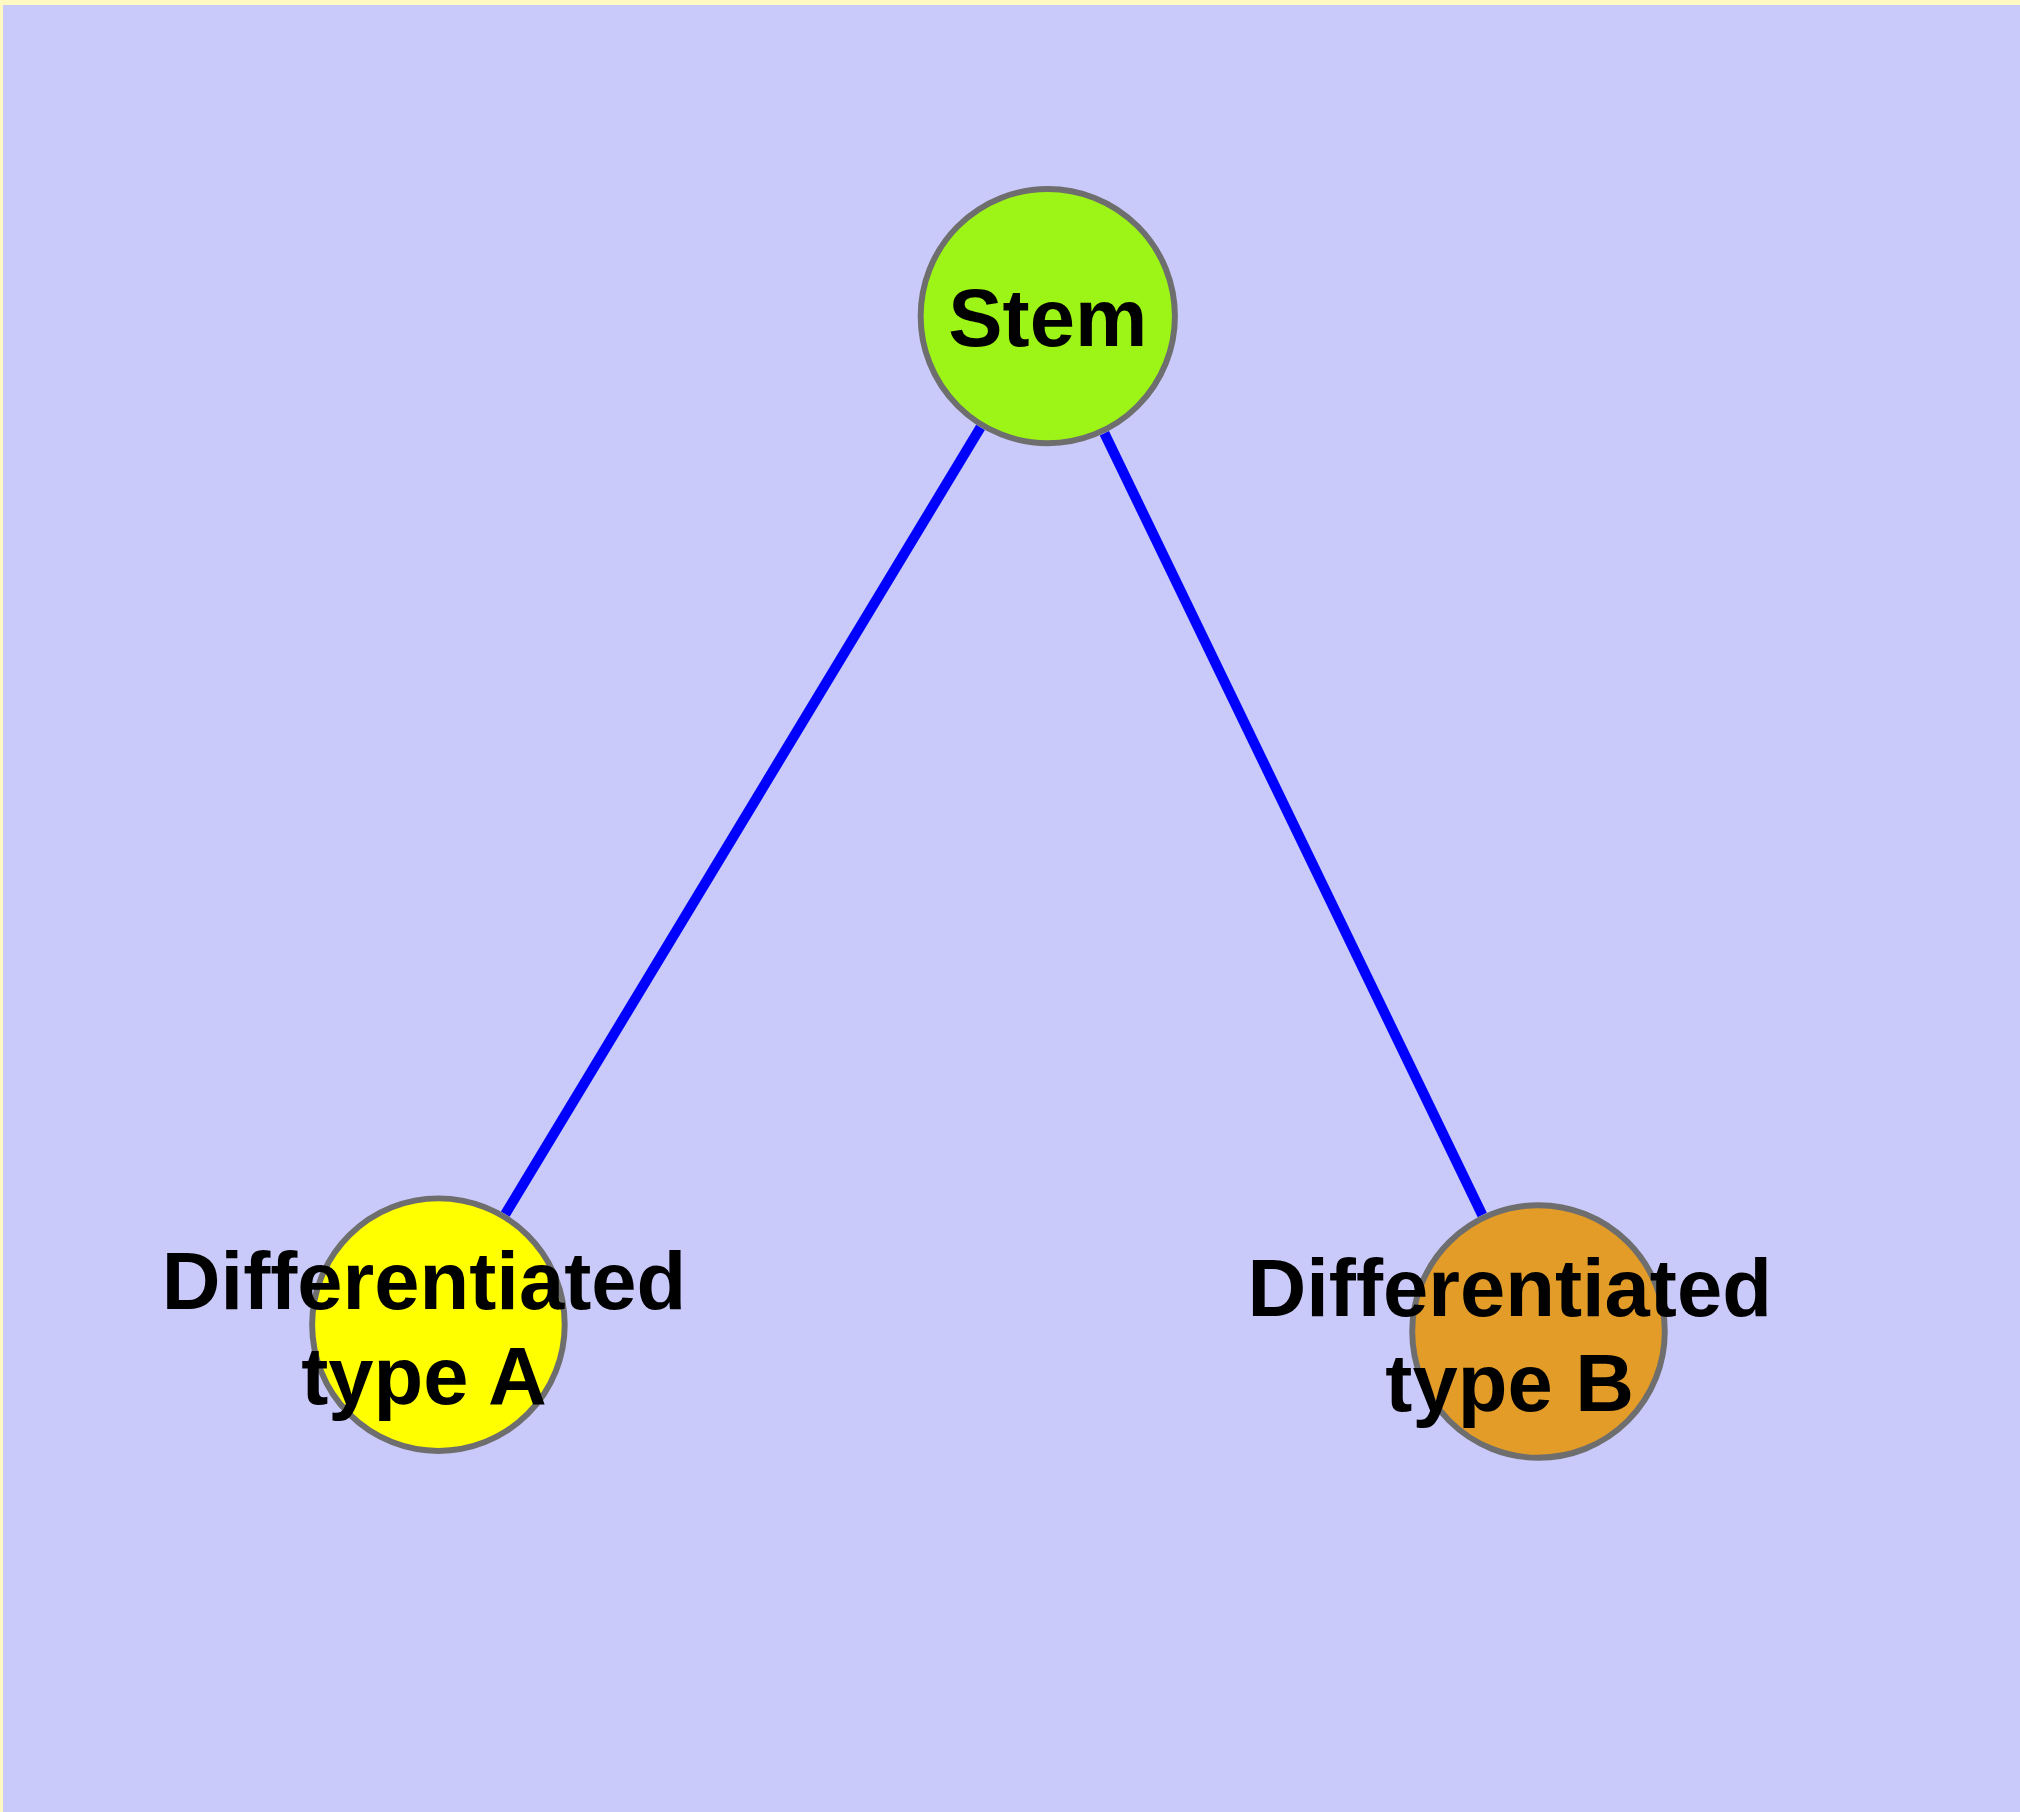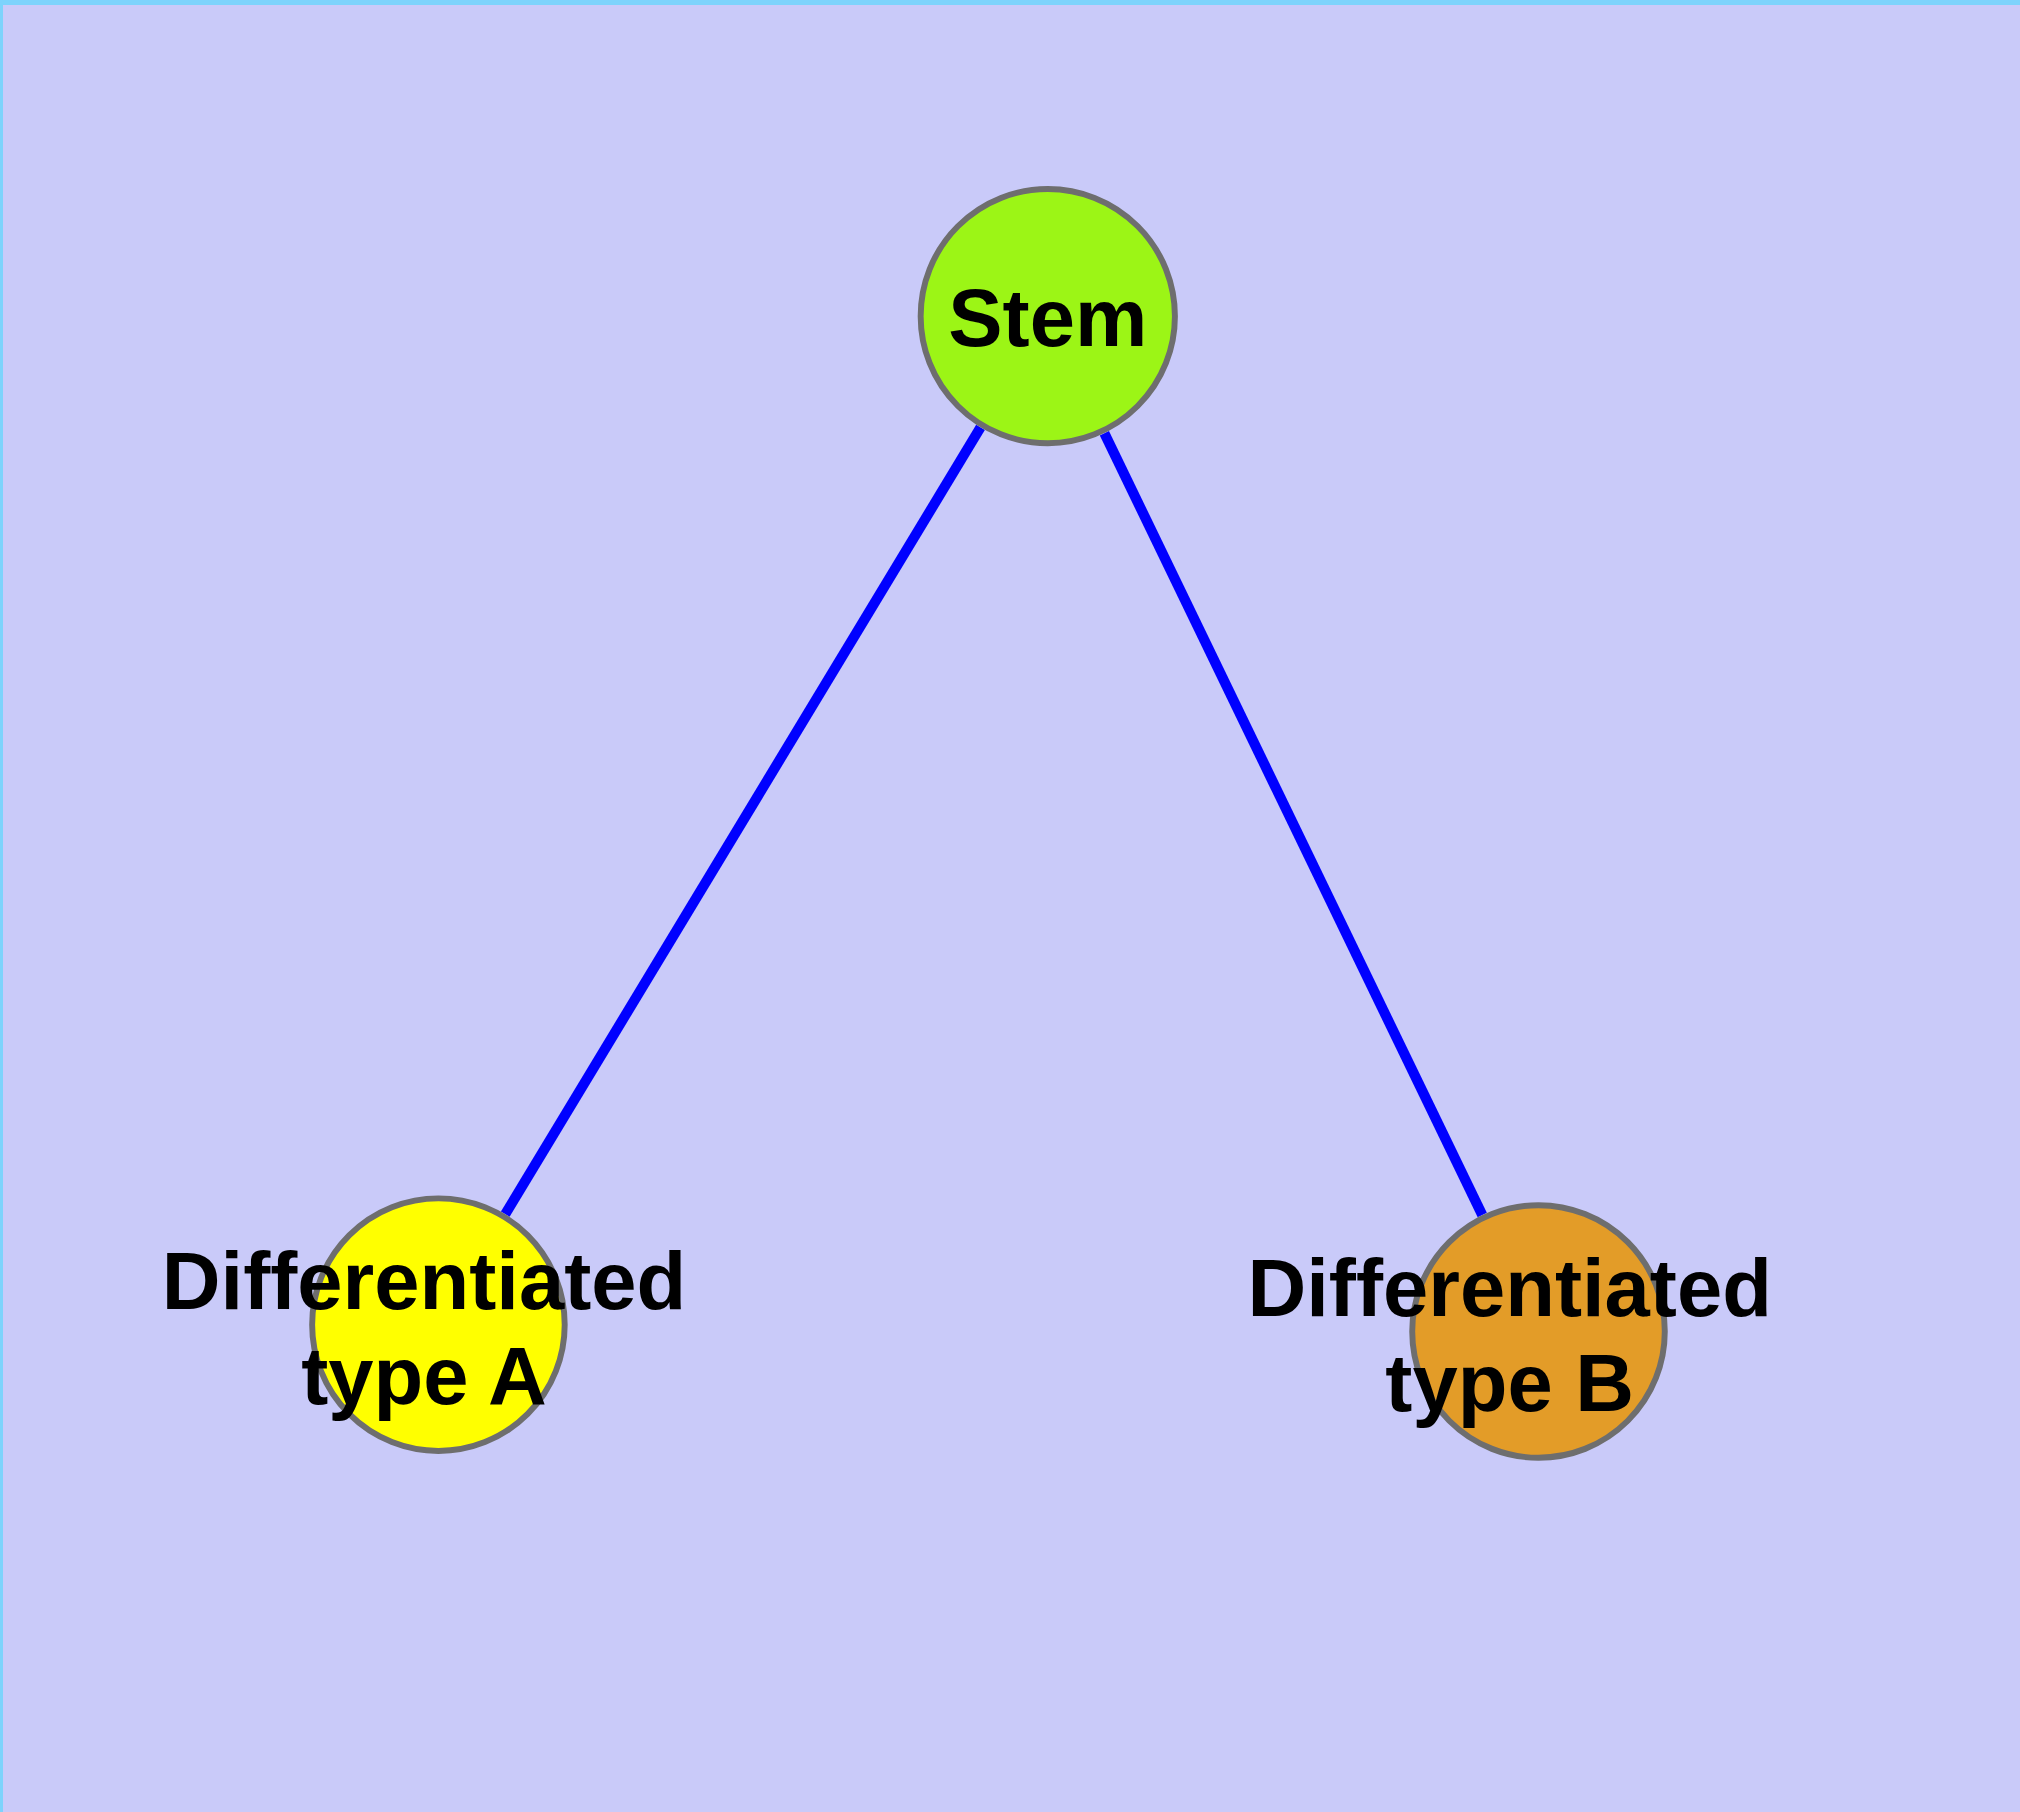--- a/index.html
+++ b/index.html
@@ -5,21 +5,21 @@
   html, body {
     margin: 0;
     padding: 0;
     background: #ffffff;
   }
   #canvas {
     position: relative;
     width: 2021px;
     height: 1812px;
     overflow: hidden;
-    background: #7dd3fc;
+    background: #fef9c3;
     font-family: "Liberation Sans", sans-serif;
   }
   #plot-bg {
     position: absolute;
     left: 3.4px;
     top: 5.1px;
     width: 2017px;
     height: 1807px;
     background: #c9caf9;
   }

